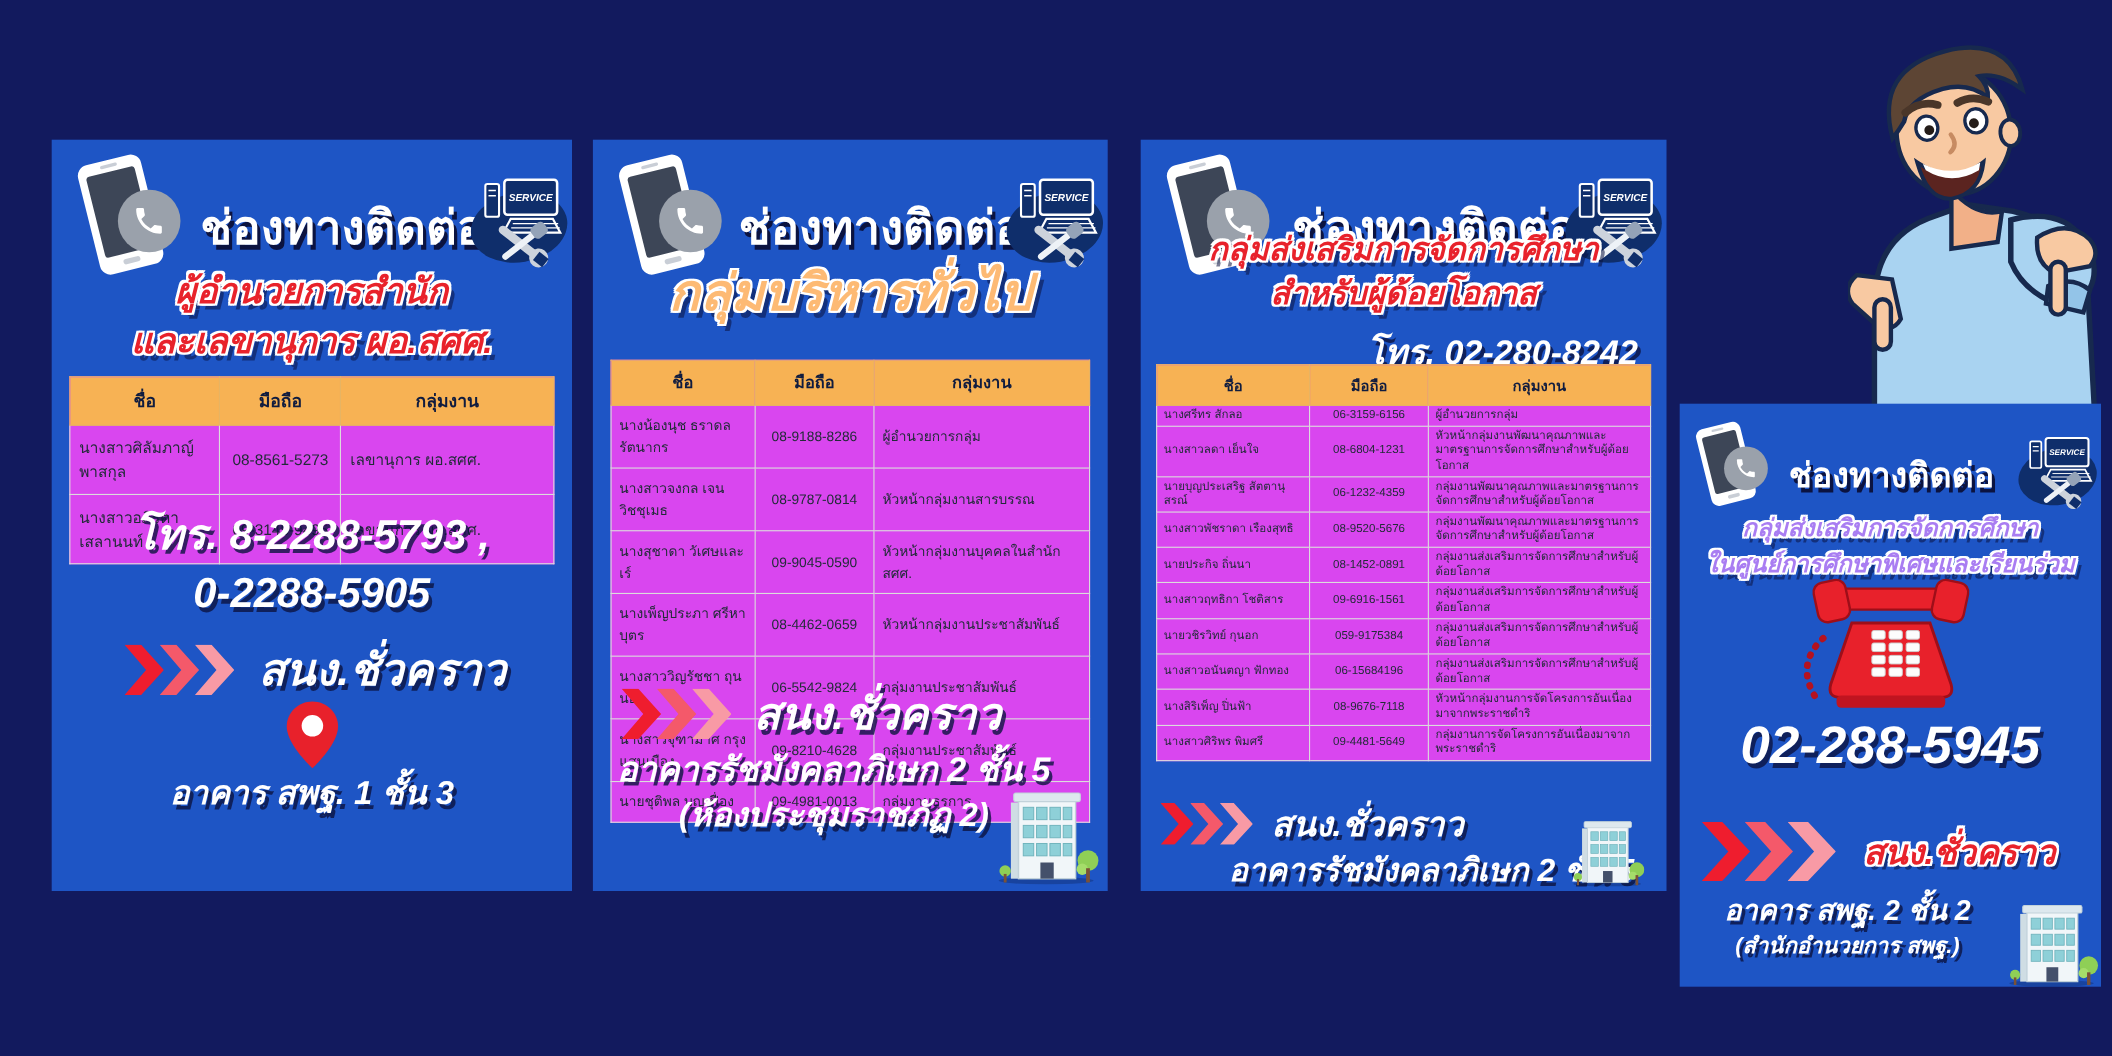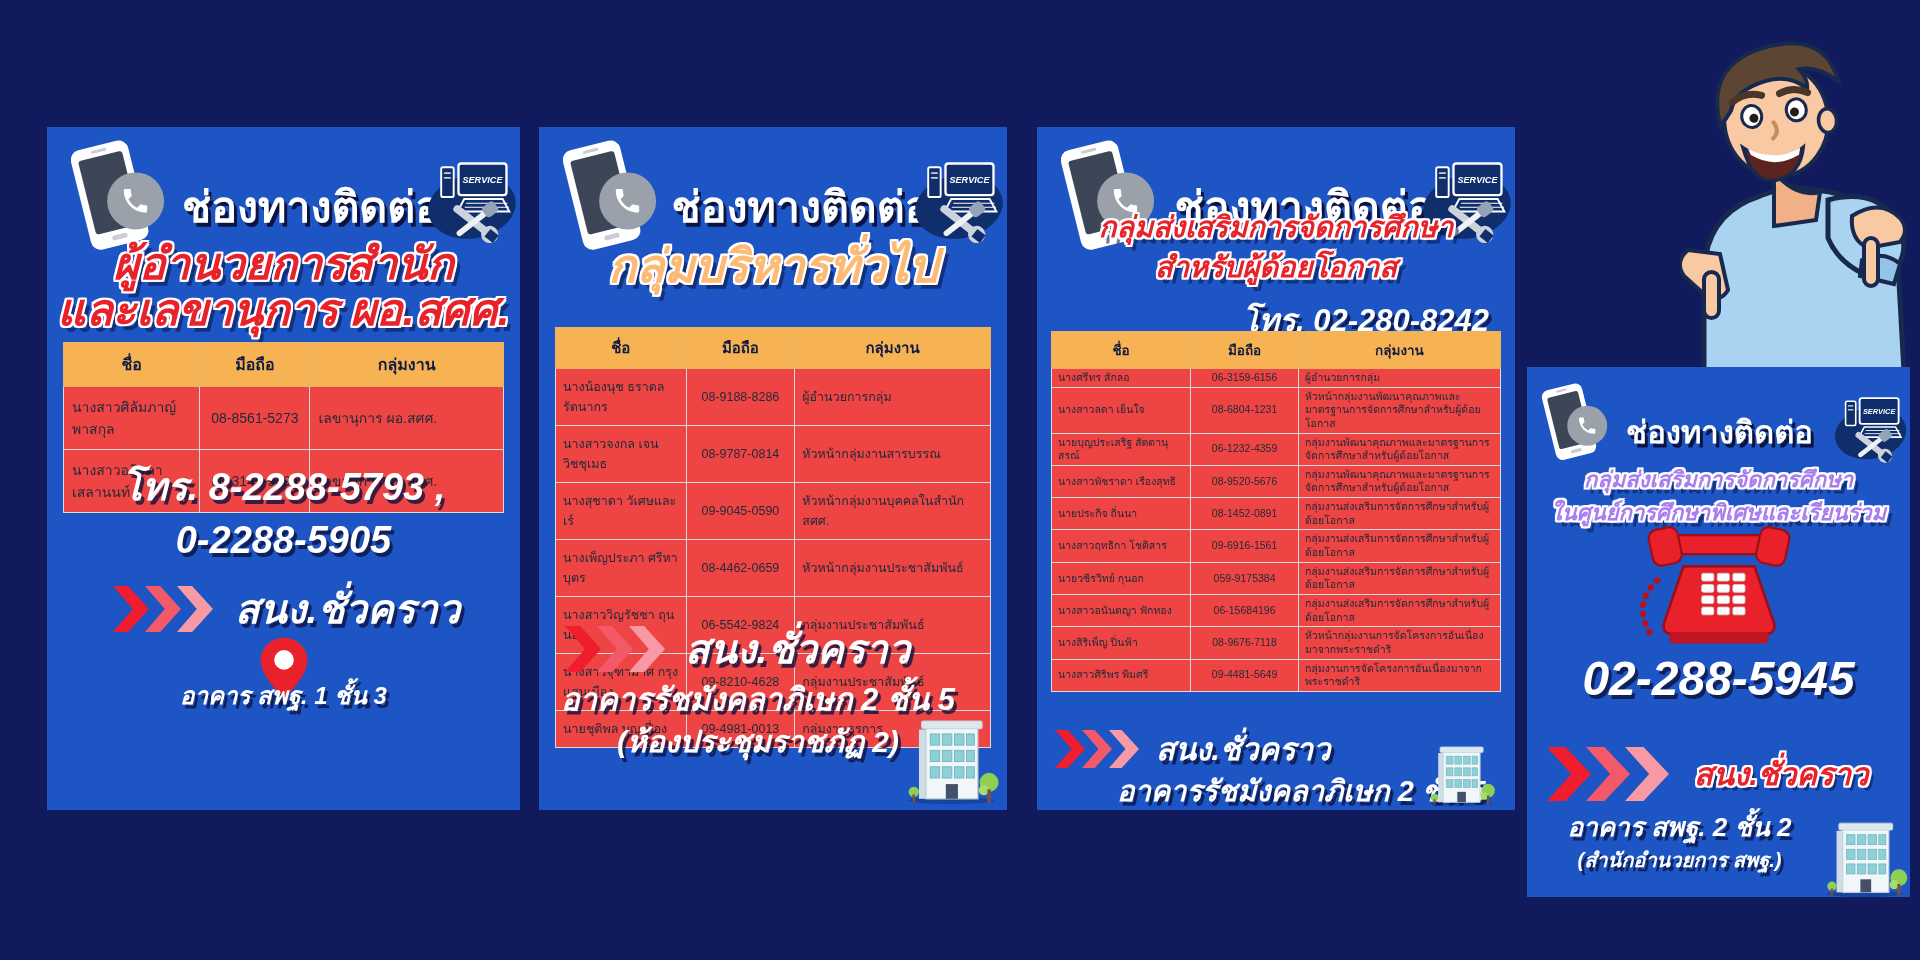--- a/index.html
+++ b/index.html
@@ -19,29 +19,29 @@
           font-weight:800;color:#fff;text-shadow:3px 4px 0 #0b1340;white-space:nowrap}
   .service-icon{position:absolute;right:2px;top:18px;width:96px;height:92px}
   #p4 .phone-icon{transform:scale(.70);transform-origin:top left;left:8px;top:6px}
   #p4 .ptitle{font-size:31px;top:32px;left:62px;right:60px}
   #p4 .service-icon{width:78px;height:76px;top:14px;right:2px}
 
   
   .sub{position:absolute;left:0;right:0;text-align:center;font-weight:800;font-style:italic;white-space:nowrap}
   .outl{text-shadow:-2px -2px 0 #fff,0 -2px 0 #fff,2px -2px 0 #fff,-2px 0 0 #fff,2px 0 0 #fff,
         -2px 2px 0 #fff,0 2px 0 #fff,2px 2px 0 #fff,5px 6px 0 rgba(11,19,64,.55)}
-  #p1 .sub{top:114px;font-size:44px;line-height:46px;color:#e8222b}
+  #p1 .sub{top:114px;font-size:32px;line-height:46px;color:#e8222b}
   #p2 .sub{top:110px;font-size:46px;line-height:58px;color:#fdba74}
   #p3 .sub{top:80px;font-size:29px;line-height:40px;color:#e8222b}
   #p4 .sub{top:96px;font-size:22px;line-height:33px;color:#a97df2}
 
   .bigwhite{color:#fff;font-weight:800;font-style:italic;text-shadow:3px 4px 0 rgba(11,19,64,.8)}
 
   
-  .tbl{position:absolute;background:#ef4444;border-collapse:collapse;table-layout:fixed;left:16px;right:16px;width:calc(100% - 32px)}
+  .tbl{position:absolute;background:#d946ef;border-collapse:collapse;table-layout:fixed;left:16px;right:16px;width:calc(100% - 32px)}
   .tbl th{background:#f7b254;color:#101c3f;font-weight:700;border:1px solid #e7b463;text-align:center}
   .tbl td{border:1px solid #dcdcdc;color:#222b38;vertical-align:middle;text-align:left}
   .tbl td.c-phone{text-align:center}
   #p1 .tbl{top:215px;font-size:14px}
   #p1 .tbl th{font-size:16px;padding:9px 4px}
   #p1 .tbl td{padding:9px 8px}
   #p2 .tbl{top:200px;font-size:12.5px}
   #p2 .tbl th{font-size:15px;padding:8px 4px}
   #p2 .tbl td{padding:8px 7px}
   #p3 .tbl{top:204px;left:14px;right:14px;width:calc(100% - 28px);font-size:10.5px}
@@ -68,21 +68,21 @@
       text-shadow:-2px -2px 0 #fff,0 -2px 0 #fff,2px -2px 0 #fff,-2px 0 0 #fff,2px 0 0 #fff,
       -2px 2px 0 #fff,0 2px 0 #fff,2px 2px 0 #fff,4px 5px 0 rgba(11,19,64,.55)}
 
   #p1 .phones{position:absolute;top:334px;left:0;right:0;text-align:center;font-size:38px;line-height:53px;white-space:nowrap}
   #p3 .phoneline{position:absolute;top:168px;right:26px;font-size:31px;text-align:right;white-space:nowrap}
   #p4 .number{position:absolute;top:284px;left:0;right:0;text-align:center;font-size:48px;white-space:nowrap}
 
   .pinwrap{position:absolute;top:508px;left:0;right:0;display:flex;justify-content:center}
 
   .loc{position:absolute;text-align:center;white-space:nowrap}
-  #p1 .loc{top:550px;left:0;right:0;font-size:24px;line-height:38px}
+  #p1 .loc{top:576px;left:0;right:0;font-size:30px;line-height:38px}
   #p2 .loc{top:552px;left:0;right:30px;font-size:31px;line-height:42px}
   #p3 .loc{top:641px;left:80px;right:90px;font-size:29px}
   #p4 .loc{top:444px;left:6px;right:84px;font-size:26px;line-height:33px}
   #p2 .loc .l2{font-size:30px}
   #p4 .loc .l2{font-size:20px}
 
   .building{position:absolute}
   #p2 .building{right:8px;bottom:6px;width:96px;height:90px}
   #p3 .building{right:20px;bottom:4px;width:68px;height:64px}
   #p4 .building{right:2px;bottom:0px;width:86px;height:80px}

